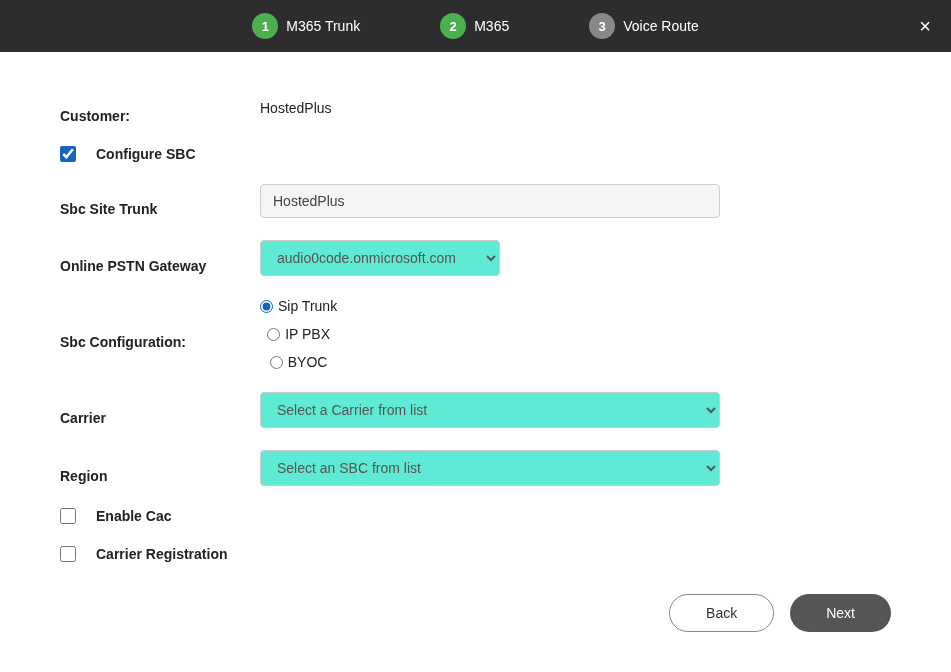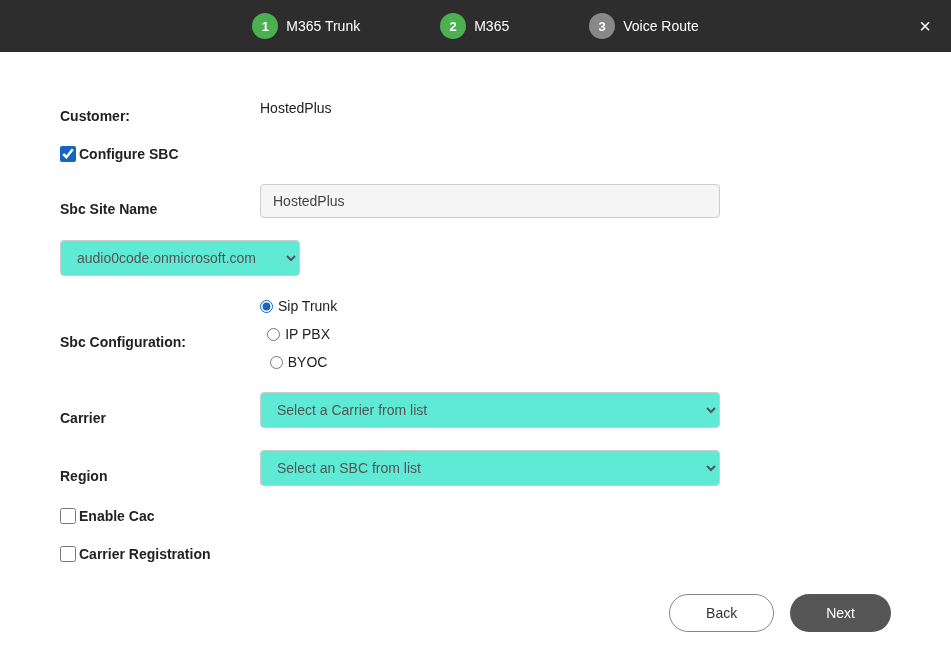--- a/index.html
+++ b/index.html
@@ -87,21 +87,21 @@
     .form-value {
       font-size: 14px;
       color: #222;
     }
 
     
     .checkbox-row {
       display: flex;
       align-items: center;
       margin-bottom: 22px;
-      gap: 3px;
+      gap: 20px;
     }
     .checkbox-row input[type="checkbox"] {
       width: 16px;
       height: 16px;
       cursor: pointer;
       accent-color: #1565c0;
     }
     .checkbox-label {
       font-weight: 600;
       font-size: 14px;
@@ -218,25 +218,26 @@
     <div class="form-label">Customer:</div>
     <div class="form-value">HostedPlus</div>
   </div>
 
   <div class="checkbox-row">
     <input type="checkbox" id="configure-sbc" checked="" style="">
     <label class="checkbox-label" for="configure-sbc">Configure SBC</label>
   </div>
 
   <div class="form-row">
-    <div class="form-label">Sbc Site Name</div>
+    <div class="form-label">Sbc Site Trunk</div>
     <input type="text" class="text-input" value="HostedPlus" style="">
   </div>
 
   <div class="form-row">
+    <div class="form-label">Online PSTN Gateway</div>
     <select class="select-input" style="width:240px;">
       <option value="audio0code.onmicrosoft.com">audio0code.onmicrosoft.com</option>
     </select>
   </div>
 
   <div class="form-row">
     <div class="form-label">Sbc Configuration:</div>
     <div class="radio-group">
       <label class="radio-option">
         <input type="radio" name="sbc-config" checked="" style="">

